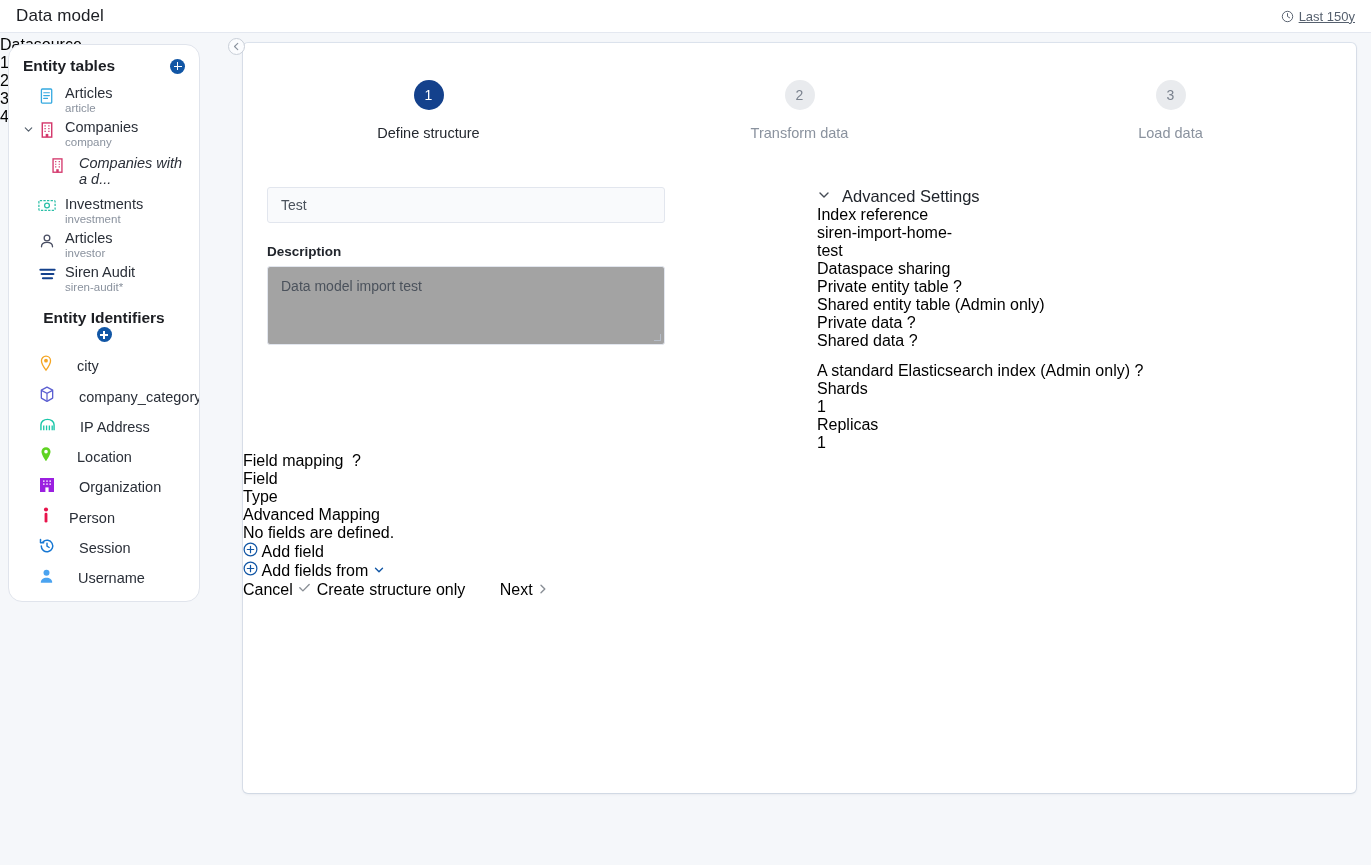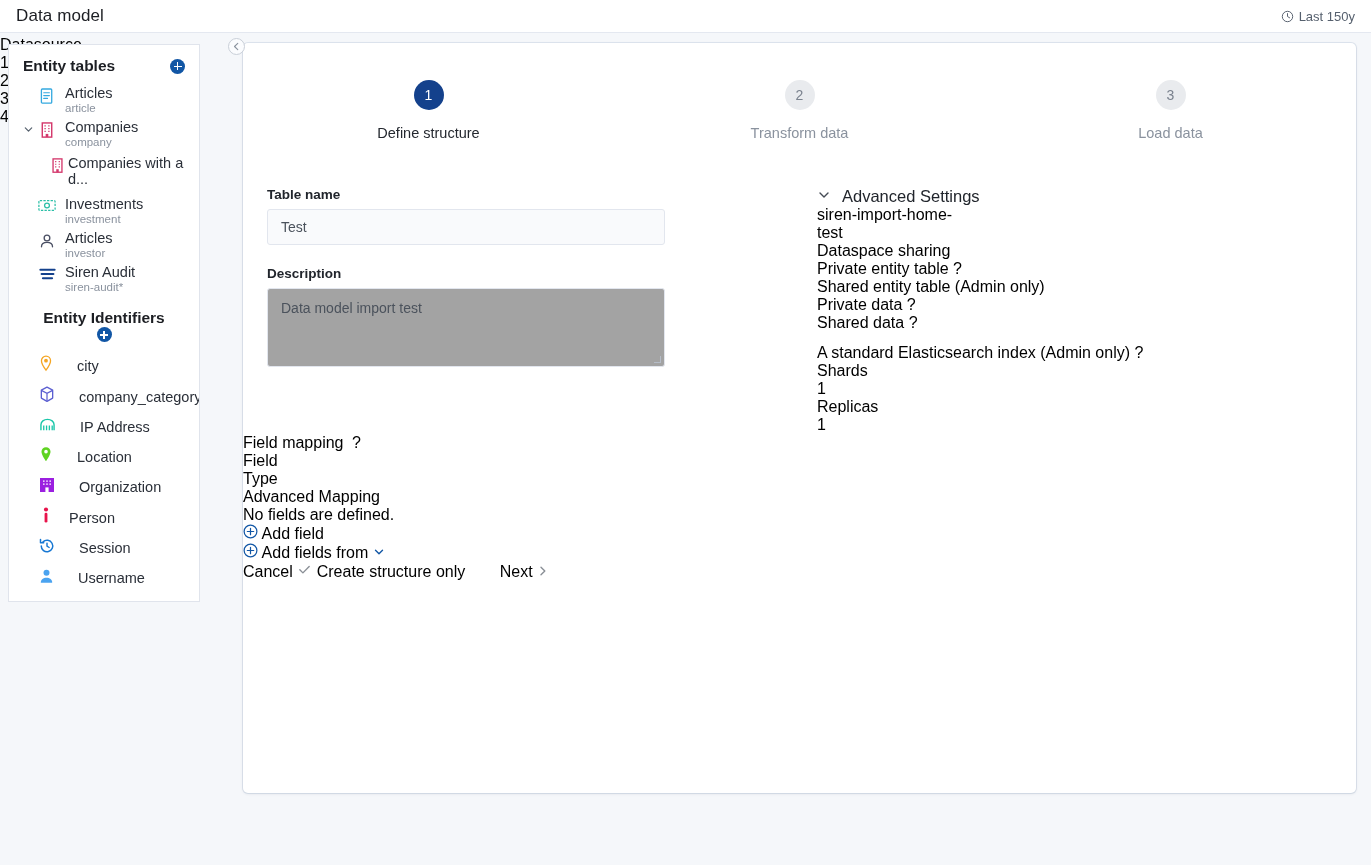--- a/index.html
+++ b/index.html
@@ -14,27 +14,27 @@
 
   
   .topbar {
     position: absolute; top: 0; left: 0; width: 1371px; height: 33px;
     background: #ffffff; border-bottom: 1px solid #e4e8f0;
     display: flex; align-items: center; justify-content: space-between;
     padding: 0 16px;
     gap: 24px;
   }
   .topbar-title { font-size: 17px; color: #1c1e23; letter-spacing: .1px; }
-  .time-chip { display: flex; align-items: center; gap: 5px; font-size: 13px; color: #56606e; }
+  .time-chip { display: flex; align-items: center; gap: 5px; font-size: 13px; color: #56606e; text-decoration: underline; }
   .clock-icon { width: 13px; height: 13px; display: inline-block; }
 
   
   .sidebar {
     position: absolute; left: 8px; top: 44px; width: 192px; height: 558px;
-    background: #ffffff; border: 1px solid #e0e4ec; border-radius: 0;
+    background: #ffffff; border: 1px solid #e0e4ec; border-radius: 14px;
     overflow: hidden;
   }
   .side-section-head {
     display: flex; align-items: center; justify-content: space-between;
     padding: 12px 14px 8px 14px;
   }
   .side-section-title { font-size: 15.5px; font-weight: bold; color: #1c1e23; }
   .plus-btn {
     width: 15px; height: 15px; border-radius: 50%; background: #1156a5;
     color: #fff; font-size: 13px; line-height: 14px; text-align: center;
@@ -253,21 +253,21 @@
     </div>
 
     <div class="tbl-item indent" style="padding-top:4px;">
       <span class="ic">
         <svg width="13" height="16" viewBox="0 0 14 18">
             <rect x="2" y="1" width="10" height="15" fill="none" stroke="#d4386c" stroke-width="1.5"></rect>
             <path d="M4.3 4h1.4M8.3 4h1.4M4.3 7h1.4M8.3 7h1.4M4.3 10h1.4M8.3 10h1.4" stroke="#d4386c" stroke-width="1.3"></path>
             <rect x="5.6" y="12.6" width="2.8" height="3.4" fill="#d4386c"></rect>
           </svg>
       </span>
-      <span class="tbl-txt" style="margin-left:1px;">
+      <span class="tbl-txt" style="margin-left:12px;font-style:italic;">
         <div class="tbl-name">Companies with a d...</div>
       </span>
     </div>
 
     <div class="tbl-item" style="padding-top:6px;">
       <span class="caret"></span>
       <span class="ic">
         <svg width="18" height="13" viewBox="0 0 20 14">
             <rect x="1" y="1.5" width="18" height="11" rx="1" fill="none" stroke="#2bbfa7" stroke-width="1.4" stroke-dasharray="2.6 1.4"></rect>
             <circle cx="10" cy="7" r="2.7" fill="none" stroke="#2bbfa7" stroke-width="1.4"></circle>
@@ -406,37 +406,37 @@
       </div>
       <div class="step">
         <div class="step-dot">3</div>
         <div class="step-label">Load data</div>
       </div>
     </div>
 
     <div class="body-cols">
 
       <div class="col-left">
-        <div class="fld-label">Table name</div>
         <div class="txt-input">Test</div>
         <div class="spacer-24"></div>
         <div class="fld-label">Description</div>
         <div class="txt-area">Data model import test</div>
       </div>
 
       <div class="col-right">
         <div class="adv-head">
           <span class="adv-caret">
             <svg width="14" height="14" viewBox="0 0 14 14">
                 <path d="M3 5l4 4 4-4" fill="none" stroke="#454b55" stroke-width="1.4" stroke-linecap="round" stroke-linejoin="round"></path>
               </svg>
           </span>
           <span class="adv-title">Advanced Settings</span>
         </div>
 
+        <div class="sub-label">Index reference</div>
         <div class="prefix-row">
           <div class="prefix-box">siren-import-home-</div>
           <div class="prefix-val">test</div>
         </div>
 
         <div class="sub-label">Dataspace sharing</div>
 
         <div class="radio-row">
           <span class="radio checked"></span>
           <span class="radio-label">Private entity table</span>

